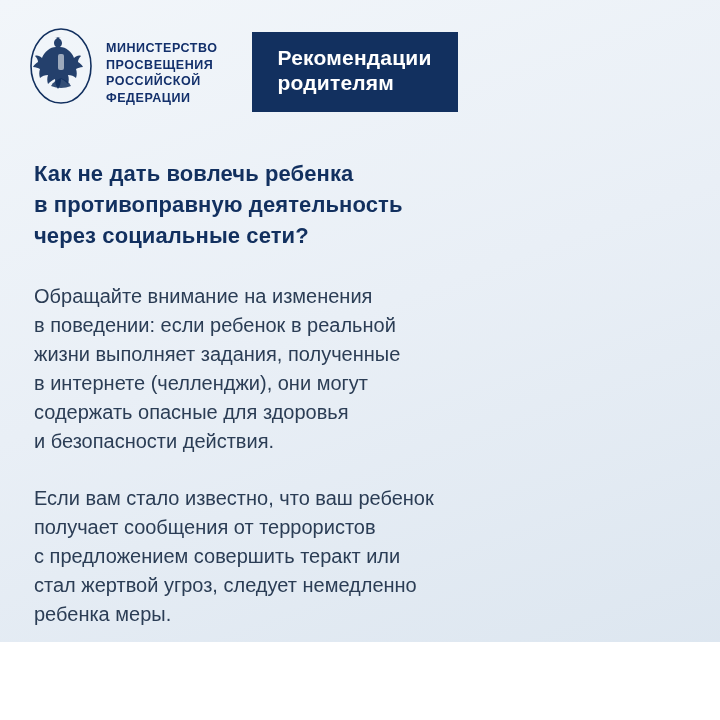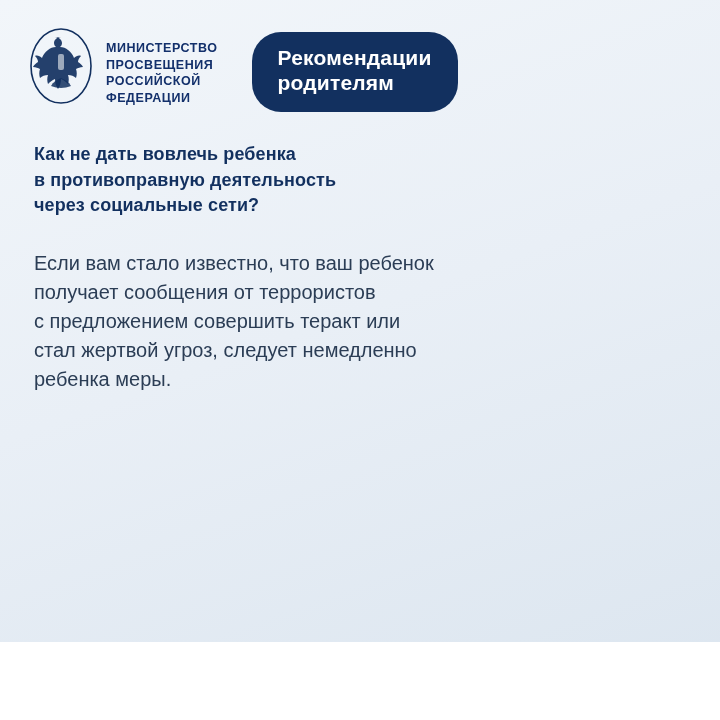--- a/index.html
+++ b/index.html
@@ -57,41 +57,41 @@
     letter-spacing: 0.55px;
     text-transform: uppercase;
     white-space: pre-line;
     max-width: 150px;
   }
   .badge {
     margin-left: 34px;
     margin-top: 6px;
     background: #12305f;
     color: #ffffff;
-    border-radius: 29px;
+    border-radius: 0;
     padding: 14px 26px 16px 26px;
     font-size: 21px;
     font-weight: bold;
     line-height: 1.18;
     white-space: pre-line;
     letter-spacing: 0.2px;
   }
   .content {
     position: absolute;
     top: 142px;
     left: 34px;
     right: 34px;
   }
   .title {
     color: #12305f;
-    font-size: 18px;
+    font-size: 22px;
     font-weight: bold;
     line-height: 1.42;
     white-space: pre-line;
-    margin: 0 0 30px 0;
+    margin: 16px 0 30px 0;
     letter-spacing: 0.1px;
   }
   .para {
     color: #2b3d55;
     font-size: 20px;
     line-height: 1.45;
     white-space: pre-line;
     margin: 0 0 28px 0;
   }
 </style>
@@ -117,20 +117,26 @@
 ФЕДЕРАЦИИ</div>
 
     <div class="badge">Рекомендации
 родителям</div>
   </div>
 
   <div class="content">
     <h1 class="title">Как не дать вовлечь ребенка
 в противоправную деятельность
 через социальные сети?</h1>
+    <p class="para">Обращайте внимание на изменения
+в поведении: если ребенок в реальной
+жизни выполняет задания, полученные
+в интернете (челленджи), они могут
+содержать опасные для здоровья
+и безопасности действия.</p>
     <p class="para">Если вам стало известно, что ваш ребенок
 получает сообщения от террористов
 с предложением совершить теракт или
 стал жертвой угроз, следует немедленно
 ребенка меры.</p>
   </div>
 
 </div>
 
 </body></html>

